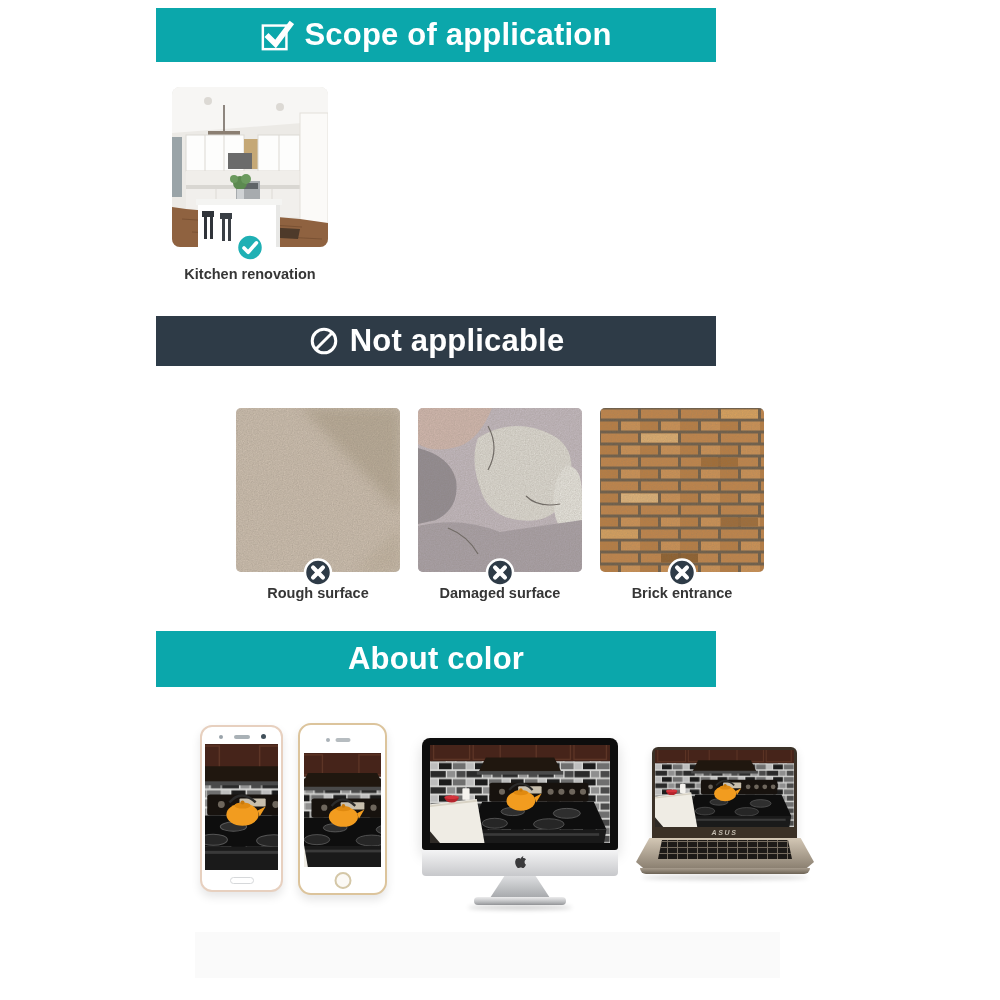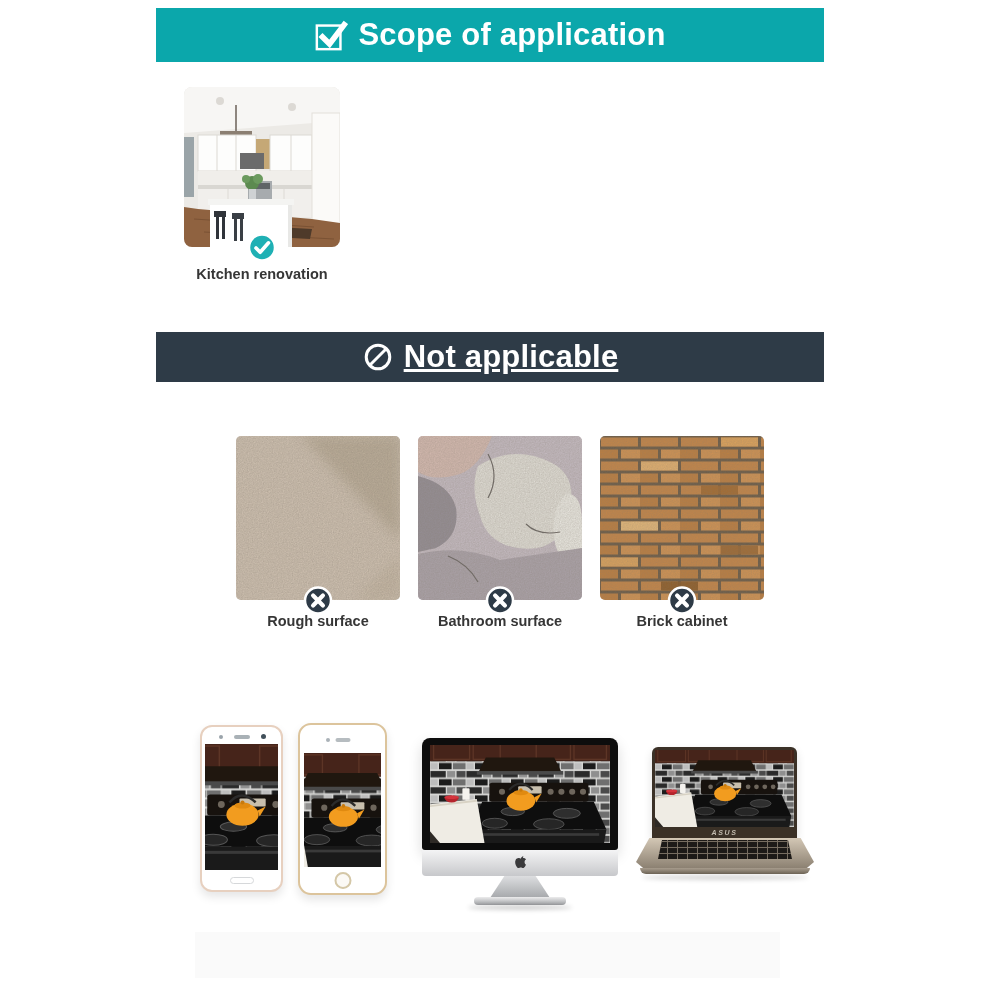--- a/index.html
+++ b/index.html
@@ -1,32 +1,32 @@
 <!DOCTYPE html>
 <html><head>
 <meta charset="utf-8">
 <style>
   html,body{margin:0;padding:0;background:#fff;}
   .page{position:relative;width:1000px;height:1000px;background:#ffffff;overflow:hidden;
         font-family:"Liberation Sans",sans-serif;}
 
   
-  .banner{position:absolute;left:156px;width:668px;display:flex;align-items:center;
+  .banner{position:absolute;left:156px;width:560px;display:flex;align-items:center;
           justify-content:center;gap:10px;color:#fff;font-weight:bold;font-size:31px;
           letter-spacing:0.2px;}
   .banner-teal{background:#0ba7ab;}
   .banner-dark{background:#2e3b47;}
   #banner-scope{top:8px;height:54px;}
-  #banner-na{top:332px;height:50px;text-decoration:underline;}
+  #banner-na{top:316px;height:50px;}
   #banner-color{top:631px;height:56px;}
 
   
   .row{position:absolute;display:flex;}
-  #row-apps{left:184px;top:87px;gap:7px;}
-  #row-na{left:236px;top:408px;gap:18px;margin-top:28px;}
+  #row-apps{left:172px;top:87px;gap:7px;}
+  #row-na{left:236px;top:408px;gap:18px;}
   .card{position:relative;}
   #row-apps .card{width:156px;}
   #row-na .card{width:164px;}
   .photo{overflow:hidden;position:relative;background:#eee;}
   #row-apps .photo{width:156px;height:160px;border-radius:8px;}
   #row-na .photo{width:164px;height:164px;border-radius:5px;}
   .fill{display:block;width:100%;height:100%;}
   .badge{position:absolute;left:50%;transform:translateX(-50%);z-index:3;}
   #row-apps .badge{top:145px;}
   #row-na .badge{top:149px;}
@@ -385,35 +385,38 @@
     </div>
     <div class="card">
       <div class="photo">
         <svg class="fill">
             <use href="#s-tex-damaged"></use>
           </svg>
       </div>
       <svg class="badge" width="31" height="31">
           <use href="#s-x-badge"></use>
         </svg>
-      <div class="card-label">Bathroom surface</div>
+      <div class="card-label">Damaged surface</div>
     </div>
     <div class="card">
       <div class="photo">
         <svg class="fill">
             <use href="#s-tex-brick"></use>
           </svg>
       </div>
       <svg class="badge" width="31" height="31">
           <use href="#s-x-badge"></use>
         </svg>
-      <div class="card-label">Brick cabinet</div>
-    </div>
-  </div>
-
+      <div class="card-label">Brick entrance</div>
+    </div>
+  </div>
+
+  <div class="banner banner-teal" id="banner-color">
+    <span>About color</span>
+  </div>
 
   <div class="reflection"></div>
 
   <div class="device" id="phone1">
     <div class="cam-a"></div>
     <div class="speaker"></div>
     <div class="cam-b"></div>
     <div class="p-screen">
       <svg class="fill">
           <use href="#s-screen"></use>

